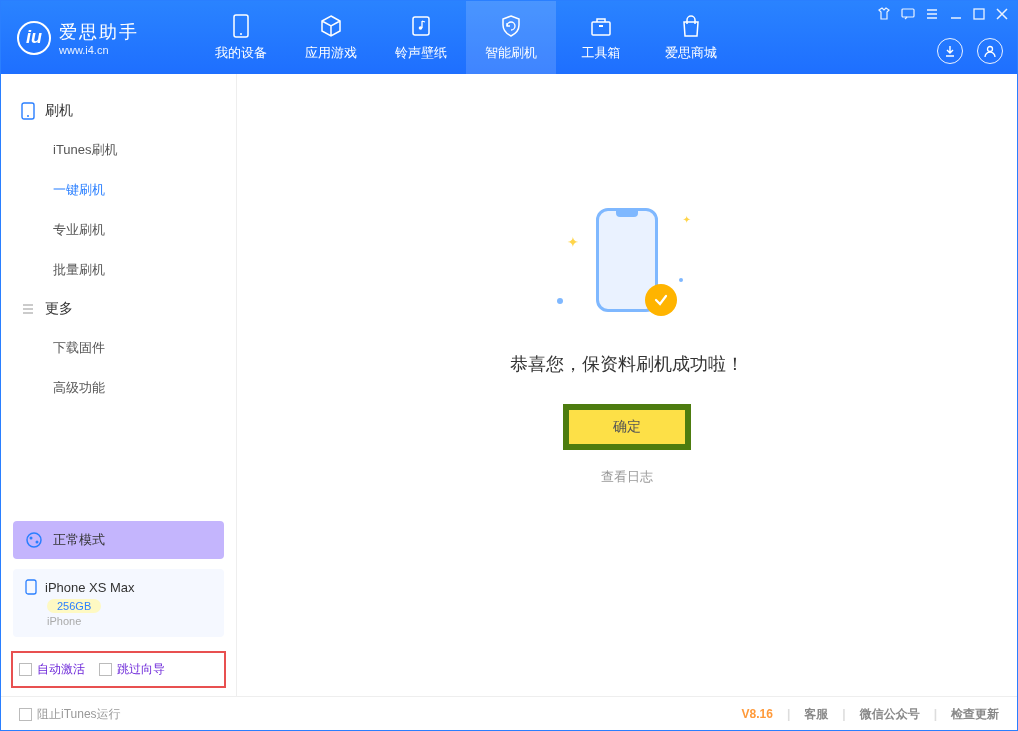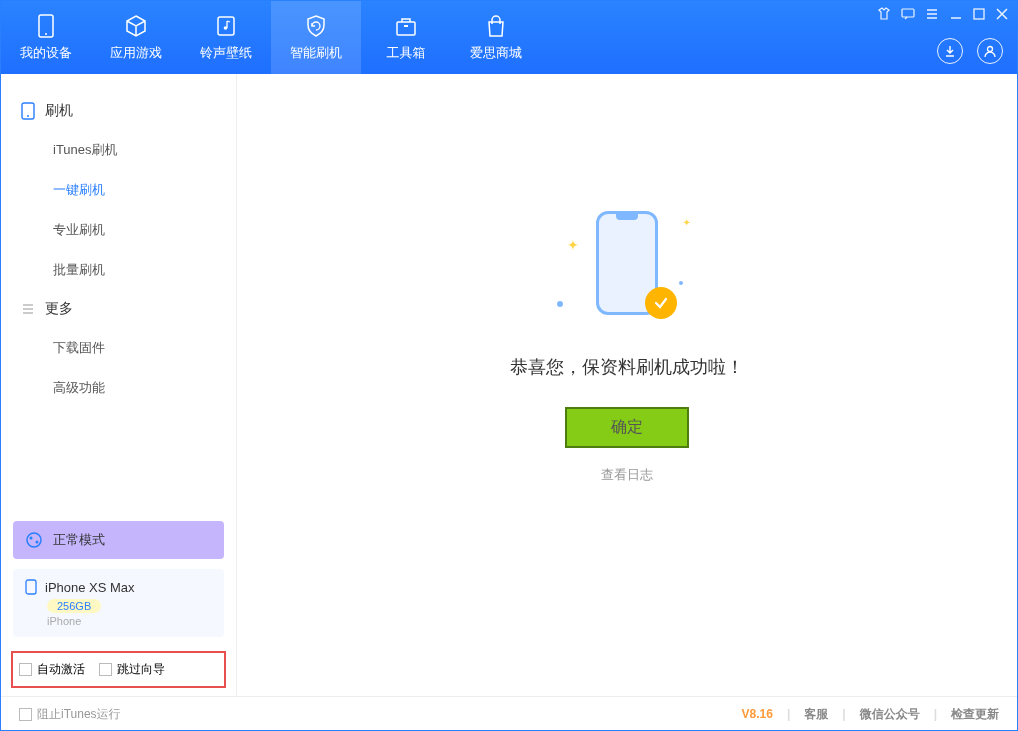--- a/index.html
+++ b/index.html
@@ -27,51 +27,58 @@
 .side-section-header { display: flex; align-items: center; padding: 10px 20px; font-size: 14px; font-weight: 500; color: #333; gap: 10px; }
 .side-item { padding: 11px 20px 11px 52px; font-size: 13px; color: #555; cursor: pointer; }
 .side-item.active { color: #2a7fff; }
 .side-spacer { flex: 1; }
 .mode-box { background: #c4b5fd; margin: 6px 12px; padding: 10px 12px; border-radius: 4px; display: flex; align-items: center; gap: 10px; font-size: 13px; color: #333; }
 .device-box { background: #f5f8ff; margin: 4px 12px 10px 12px; padding: 10px 12px; border-radius: 4px; font-size: 13px; color: #333; }
 .device-name-row { display: flex; align-items: center; gap: 8px; font-weight: 500; }
 .device-capacity { display: inline-block; background: #fef9c3; color: #2a7fff; border-radius: 10px; padding: 1px 10px; font-size: 11px; margin: 4px 0 2px 22px; }
 .device-type { font-size: 11px; color: #aaa; margin-left: 22px; }
 .checkbox-row { border: 2px solid #e85050; margin: 4px 10px 8px 10px; padding: 8px 6px; display: flex; gap: 14px; }
-.chk-item { display: flex; align-items: center; gap: 5px; font-size: 12px; color: #000000; }
+.chk-item { display: flex; align-items: center; gap: 5px; font-size: 12px; color: #6d28d9; }
 .chk-box { width: 13px; height: 13px; border: 1px solid #bbb; background: #fff; }
 
 
 .main { flex: 1; display: flex; flex-direction: column; align-items: center; justify-content: center; padding-bottom: 80px; }
 .phone-illus { position: relative; width: 140px; height: 120px; margin-bottom: 28px; }
 .phone-body { width: 62px; height: 104px; border: 3px solid #7fb8ff; border-radius: 12px; background: #eaf2ff; position: absolute; left: 50%; top: 4px; transform: translateX(-50%); }
 .phone-notch { width: 22px; height: 6px; background: #7fb8ff; border-radius: 0 0 4px 4px; position: absolute; top: 0; left: 50%; transform: translateX(-50%); }
 .check-badge { position: absolute; right: 20px; bottom: 8px; width: 32px; height: 32px; background: #ffb400; border-radius: 50%; display: flex; align-items: center; justify-content: center; }
 .sparkle { position: absolute; color: #ffd54a; font-size: 14px; }
 .sparkle.s1 { left: 10px; top: 30px; }
 .sparkle.s2 { right: 6px; top: 10px; font-size: 10px; }
 .dot-blue { position: absolute; width: 6px; height: 6px; background: #7fb8ff; border-radius: 50%; }
 .dot-blue.d1 { left: 0px; bottom: 20px; }
 .dot-blue.d2 { right: 14px; bottom: 42px; width: 4px; height: 4px; }
 .success-msg { font-size: 18px; color: #333; margin-bottom: 28px; }
-.ok-btn { border: 2px solid #4d7c0f; background: #84cc16; padding: 8px 44px; font-size: 16px; color: #555; cursor: pointer; margin-bottom: 18px; }
+.ok-btn { border: 6px solid #4d7c0f; background: #fde047; padding: 8px 44px; font-size: 14px; color: #555; cursor: pointer; margin-bottom: 18px; }
 .log-link { font-size: 13px; color: #999; cursor: pointer; }
 
 
 .footer { height: 35px; border-top: 1px solid #eee; display: flex; align-items: center; padding: 0 18px; font-size: 12px; color: #999; }
 .footer .chk-item { color: #999; }
 .footer-right { margin-left: auto; display: flex; align-items: center; gap: 14px; font-weight: bold; }
 .footer-right .sep { color: #ddd; }
 .footer-link { color: #888; cursor: pointer; }
 .version { color: #ff9a3a; }
 </style>
 </head>
 <body>
 
 <div class="header">
+  <div class="logo-area">
+    <div class="logo-circle">iu</div>
+    <div class="logo-text">
+      <div class="logo-title">爱思助手</div>
+      <div class="logo-sub">www.i4.cn</div>
+    </div>
+  </div>
   <div class="nav-tabs">
     <div class="nav-tab">
       <div class="nav-icon">
           <svg width="18" height="24" viewBox="0 0 18 24">
             <rect x="2" y="1" width="14" height="22" rx="2" fill="none" stroke="#fff" stroke-width="1.5"></rect>
             <circle cx="9" cy="20" r="1" fill="#fff"></circle>
           </svg>
         </div>
       <span>我的设备</span>
     </div>

